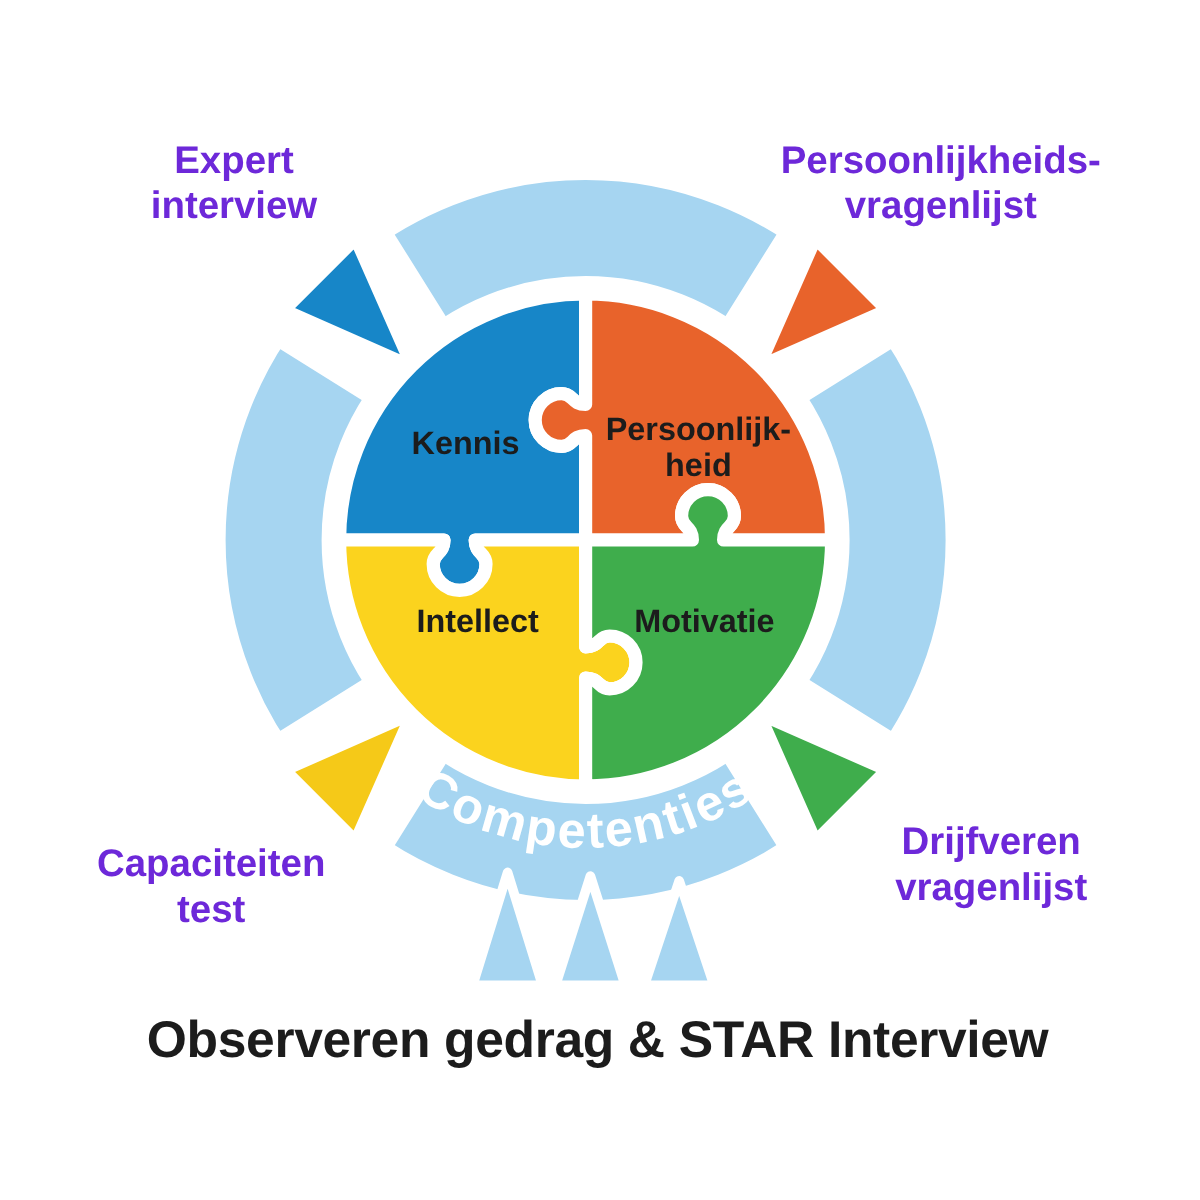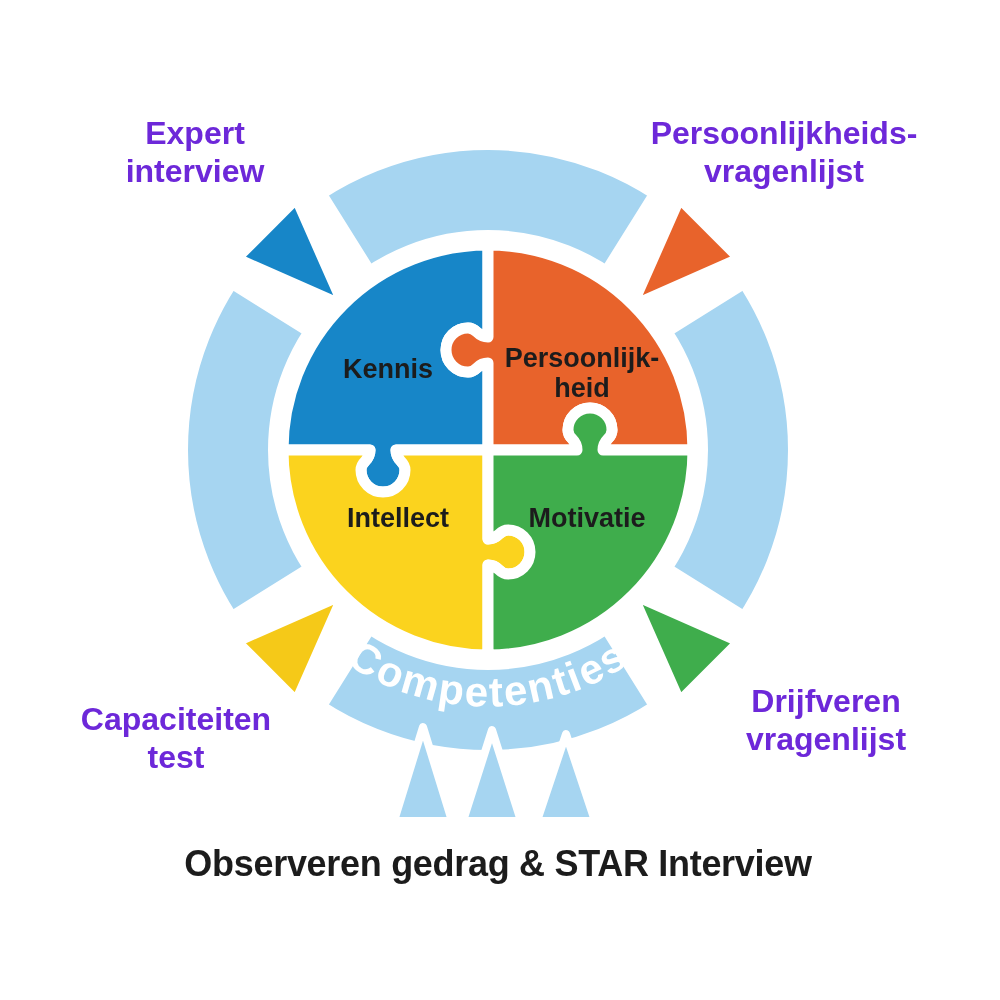--- a/index.html
+++ b/index.html
@@ -20,21 +20,21 @@
     line-height: 38px;
     font-weight: bold;
     color: #6d28d9;
     white-space: pre-line;
     letter-spacing: 0px;
   }
   .bottom-label {
     position: absolute;
     transform: translateX(-50%);
     text-align: center;
-    font-size: 36px;
+    font-size: 43px;
     font-weight: bold;
     color: #1c1c1c;
     white-space: nowrap;
     letter-spacing: -0.3px;
   }
   .piece-label {
     font-size: 27px;
     font-weight: bold;
     fill: #1c1c1c;
   }

